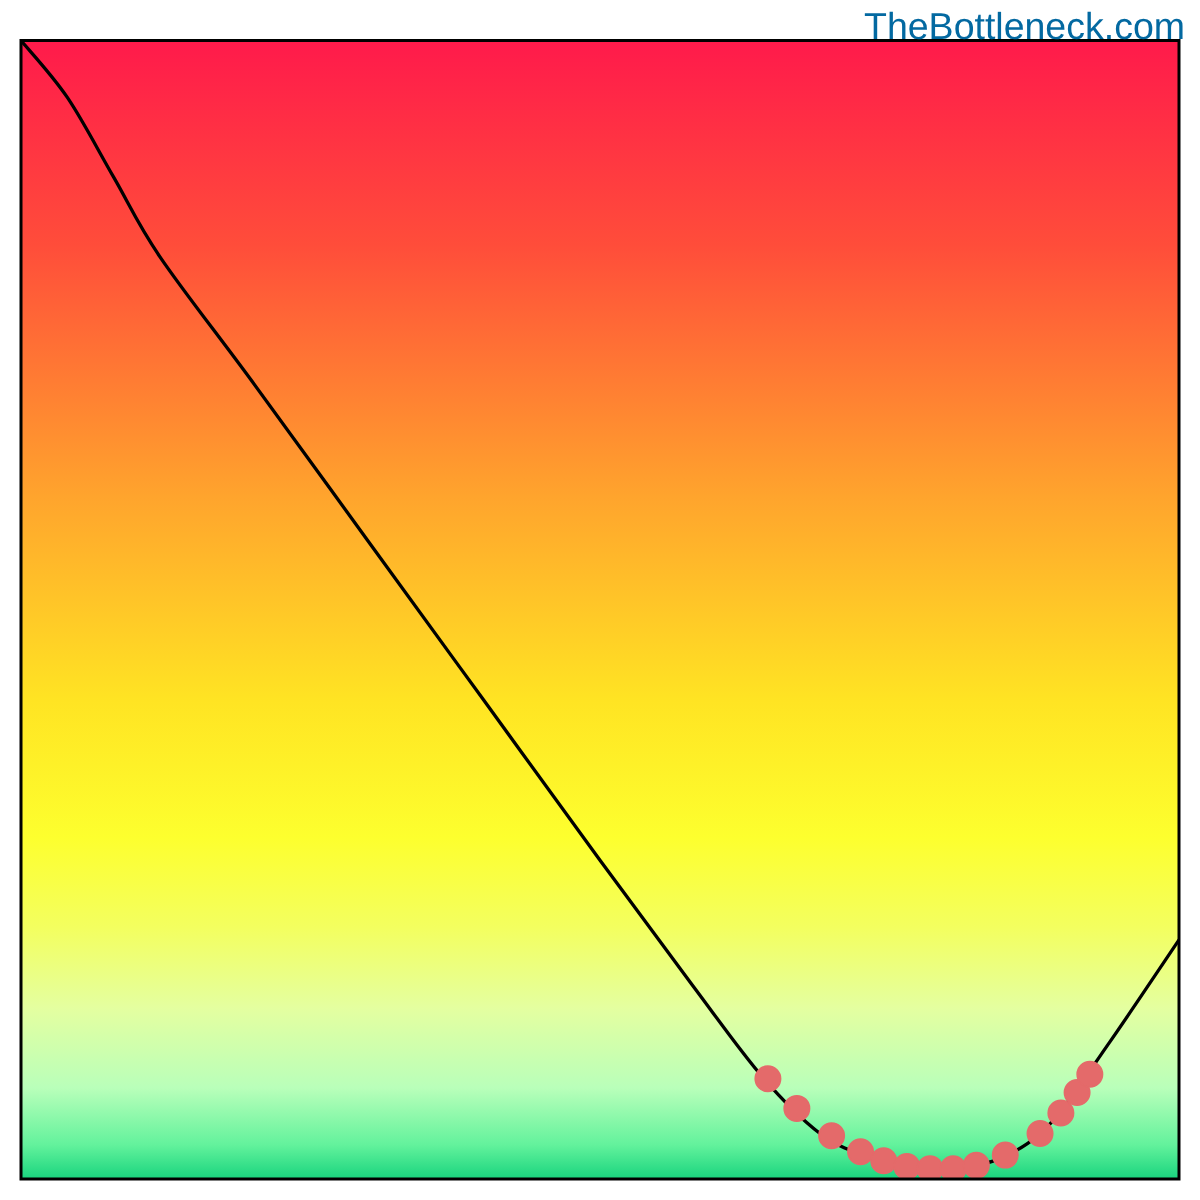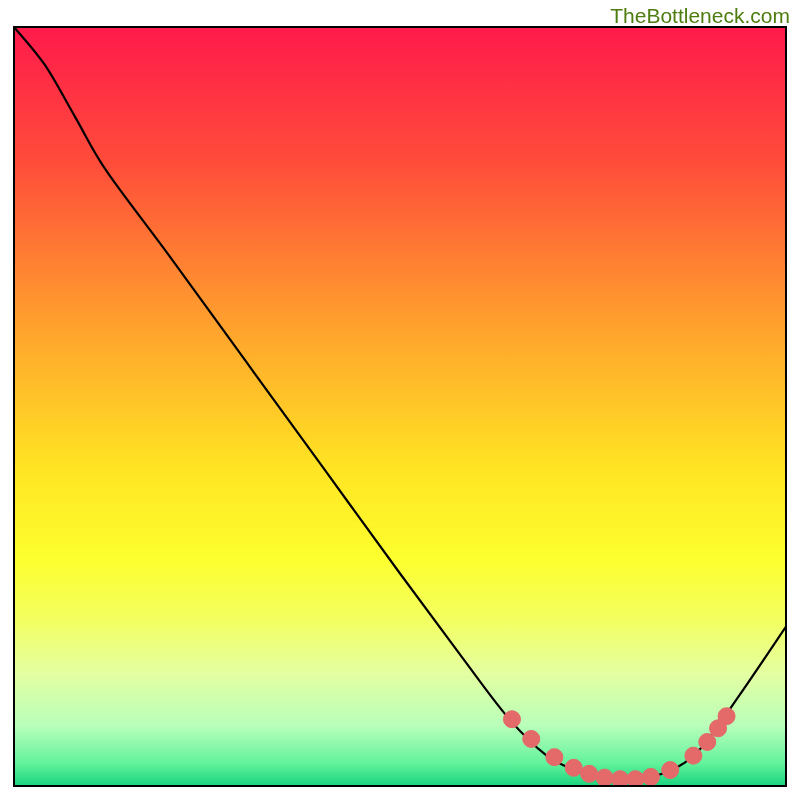--- a/index.html
+++ b/index.html
@@ -13,22 +13,22 @@
   }
   .stage {
     position: relative;
     width: 800px;
     height: 800px;
   }
   .source-label {
     position: absolute;
     top: 4px;
     right: 10px;
-    color: #4d7c0f;
-    font-size: 21px;
+    color: #0369a1;
+    font-size: 25px;
     font-weight: 400;
     z-index: 10;
     text-align: right;
   }
   svg.chart {
     position: absolute;
     top: 0;
     left: 0;
   }
 </style>

